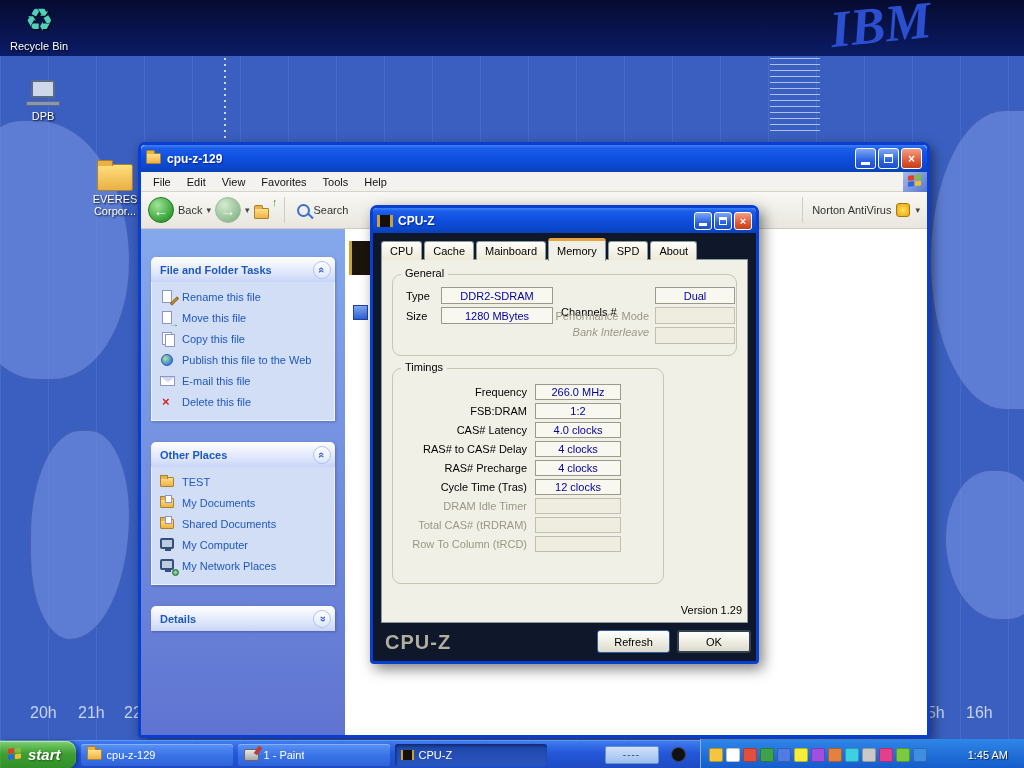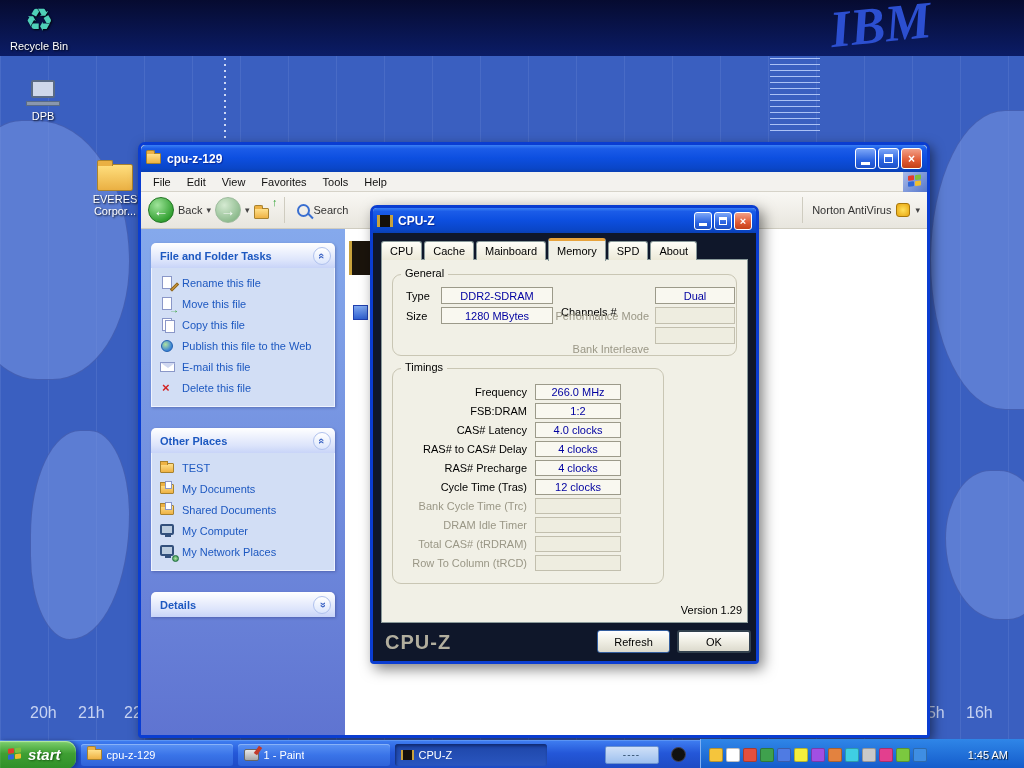--- a/index.html
+++ b/index.html
@@ -77,21 +77,21 @@
   .uparr { position:absolute; right:-2px; top:-6px; color:#2f9e2e; font-weight:bold; font-style:normal; font-size:11px; text-shadow:0 0 1px #fff; }
   .mag { width:13px; height:13px; border:2px solid #3a6fd0; border-radius:50%; position:relative; flex:none; margin-left:4px; }
   .mag::after { content:""; position:absolute; width:7px; height:2px; background:#3a6fd0; transform:rotate(45deg); right:-6px; bottom:-2px; }
   .norton { margin-left:auto; display:flex; align-items:center; gap:5px; }
   .norticon { width:14px; height:14px; border-radius:3px; background:radial-gradient(#ffe05a,#e8a50f); border:1px solid #a8770a; }
 
   .ewin-content { position:absolute; left:0; right:0; top:84px; bottom:0; display:flex; background:#fff; overflow:hidden; }
   .sidebar { width:204px; flex:none; background:linear-gradient(180deg,#85a9ec,#5f74d1); padding:14px 10px 0; overflow:hidden; }
   .panel { margin-bottom:21px; border-radius:5px 5px 0 0; box-shadow:1px 1px 3px rgba(0,0,60,0.25); }
   .panel-h { height:25px; border-radius:5px 5px 0 0; background:linear-gradient(#ffffff,#dce4fb 70%,#c8d4f8);
-    display:flex; align-items:center; padding:0 4px 0 9px; color:#1d58c0; font-weight:bold; }
+    display:flex; align-items:center; padding:0 4px 0 9px; color:#1d58c0; font-weight:bold;margin-top:14px; }
   .chev { margin-left:auto; width:18px; height:18px; border-radius:50%; background:linear-gradient(#fff,#dce6fc);
     border:1px solid #b0c2ee; color:#3b63c4; display:flex; align-items:center; justify-content:center; font-size:11px; font-weight:bold; }
   .rot-up { display:inline-block; font-style:normal; transform:rotate(90deg); }
   .rot-down { display:inline-block; font-style:normal; transform:rotate(-90deg); }
   .panel-b { background:#d2def5; border:1px solid #eef3fe; border-top:0; padding:8px 4px 10px 8px; display:flex; flex-direction:column; gap:6px; }
   .p-item { display:flex; align-items:flex-start; gap:5px; color:#1d58c0; cursor:pointer; }
   .p-item .lbl { font-size:11px; line-height:13px; padding-top:1px; }
 
   .ico { position:relative; width:17px; height:15px; flex:none; }
   .base-file { position:absolute; left:2px; top:0; width:10px; height:13px; background:#fff; border:1px solid #8a97c8; }
@@ -132,21 +132,21 @@
   #grp-timings { left:10px; top:108px; width:272px; height:216px; }
   .abslab { position:absolute; color:#000; }
   .abslab.dis, .t-label.dis { color:#9a9786; }
   .field { position:absolute; height:17px; border:1px solid #9c9a8a; background:#f9f8f0; color:#0000a0;
     display:flex; align-items:center; justify-content:center; font-size:11px; }
   .field.dis { background:#eeede0; border-color:#c2bfae; }
   #f-type { left:48px; top:12px; width:112px; } #l-type { left:13px; top:15px; }
   #f-size { left:48px; top:32px; width:112px; } #l-size { left:13px; top:35px; }
   #l-chan { left:168px; top:31px; width:88px; } #f-chan { left:262px; top:12px; width:80px; }
   #l-perf { left:150px; top:35px; width:106px; text-align:right; } #f-perf { left:262px; top:32px; width:80px; }
-  #l-bank { left:150px; top:68px; width:106px; text-align:right; } #f-bank { left:262px; top:52px; width:80px; }
+  #l-bank { left:150px; top:51px; width:106px; text-align:right;font-style:italic; } #f-bank { left:262px; top:52px; width:80px; }
   .t-rows { padding-top:13px; display:flex; flex-direction:column; }
   .t-row { display:flex; align-items:center; height:19px; }
   .t-label { width:142px; text-align:right; padding-right:8px; color:#000; }
   .t-field { position:static; width:86px; height:16px; }
   .version { position:absolute; right:5px; bottom:6px; color:#000; }
   .wm { position:absolute; left:12px; top:398px; font-size:20px; font-weight:bold; color:#b1ae9e; letter-spacing:1px; }
   .xbtn { position:absolute; top:397px; height:23px; border:1px solid #335e9e; border-radius:3px; color:#000;
     background:linear-gradient(#ffffff,#f1f0e6 45%,#dcdacd); display:flex; align-items:center; justify-content:center; }
   #btn-refresh { left:224px; width:73px; }
   #btn-ok { left:304px; width:74px; border:2px solid #33424f; }
@@ -430,24 +430,20 @@
             </div>
             <div class="t-row">
               <span class="t-label">RAS# Precharge</span>
               <span class="field t-field">4 clocks</span>
             </div>
             <div class="t-row">
               <span class="t-label">Cycle Time (Tras)</span>
               <span class="field t-field">12 clocks</span>
             </div>
             <div class="t-row">
-              <span class="t-label dis">Bank Cycle Time (Trc)</span>
-              <span class="field dis t-field"></span>
-            </div>
-            <div class="t-row">
               <span class="t-label dis">DRAM Idle Timer</span>
               <span class="field dis t-field"></span>
             </div>
             <div class="t-row">
               <span class="t-label dis">Total CAS# (tRDRAM)</span>
               <span class="field dis t-field"></span>
             </div>
             <div class="t-row">
               <span class="t-label dis">Row To Column (tRCD)</span>
               <span class="field dis t-field"></span>

